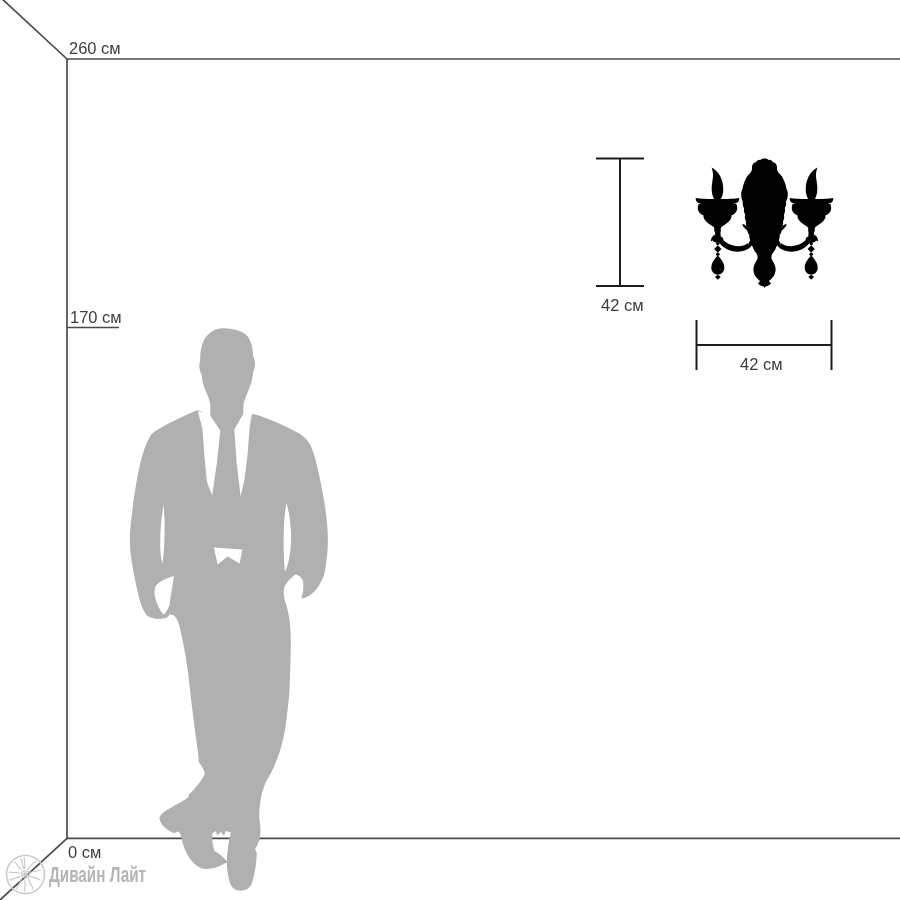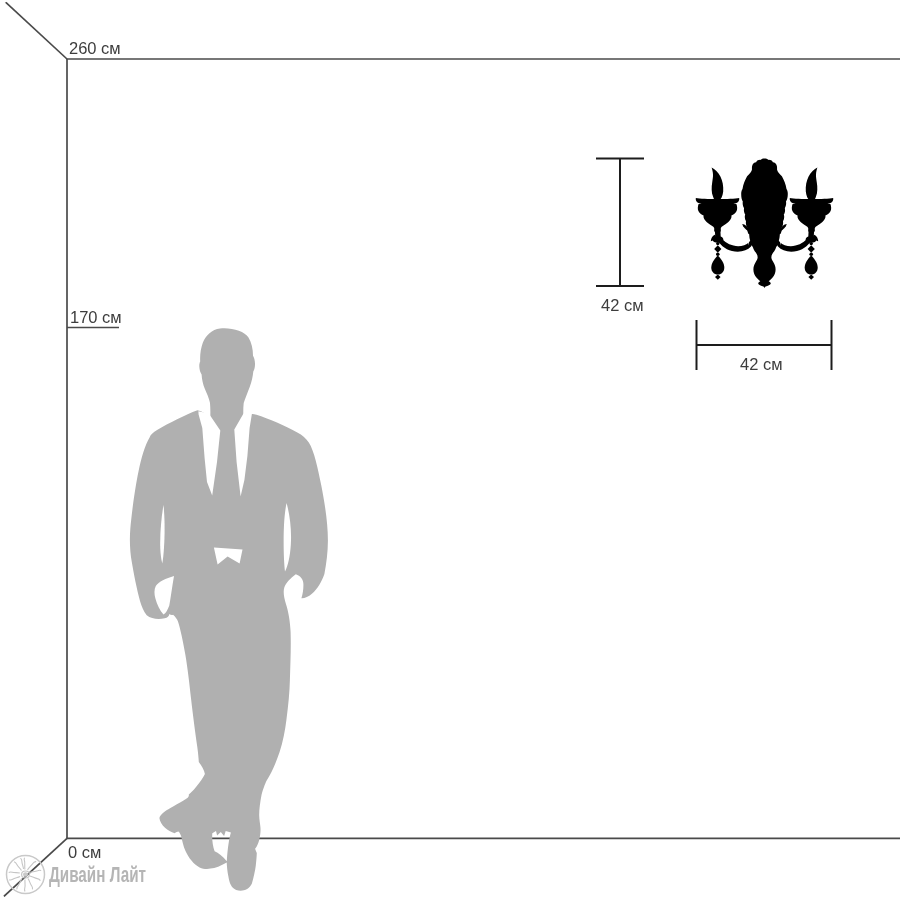--- a/index.html
+++ b/index.html
@@ -1,16 +1,16 @@
 <!DOCTYPE html>
 <html><head>
 <meta charset="utf-8">
 <style>
   html,body{margin:0;padding:0;background:#ffffff;}
-  .wrap{width:900px;height:900px;position:relative;overflow:hidden;will-change:transform;border-radius:13px;}
+  .wrap{width:900px;height:900px;position:relative;overflow:hidden;will-change:transform;}
   text{font-family:"Liberation Sans",sans-serif;}
 </style>
 </head>
 <body>
 <div class="wrap">
 <svg width="900" height="900" viewBox="0 0 900 900">
 
   <rect x="0" y="0" width="900" height="900" fill="#ffffff"></rect>
 
   <g stroke="#4a4a4a" stroke-width="1.7" fill="none">

